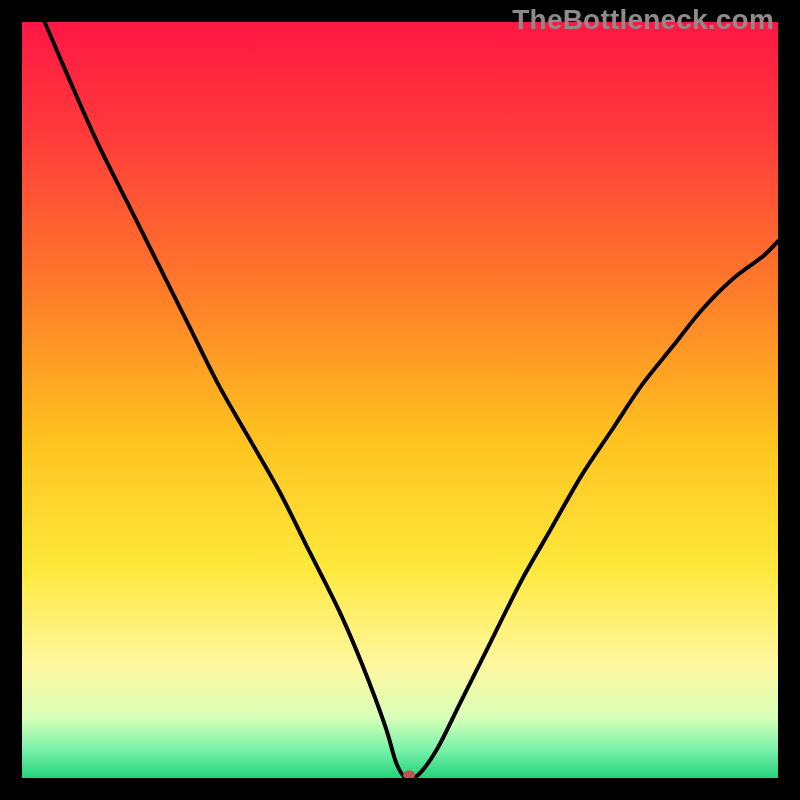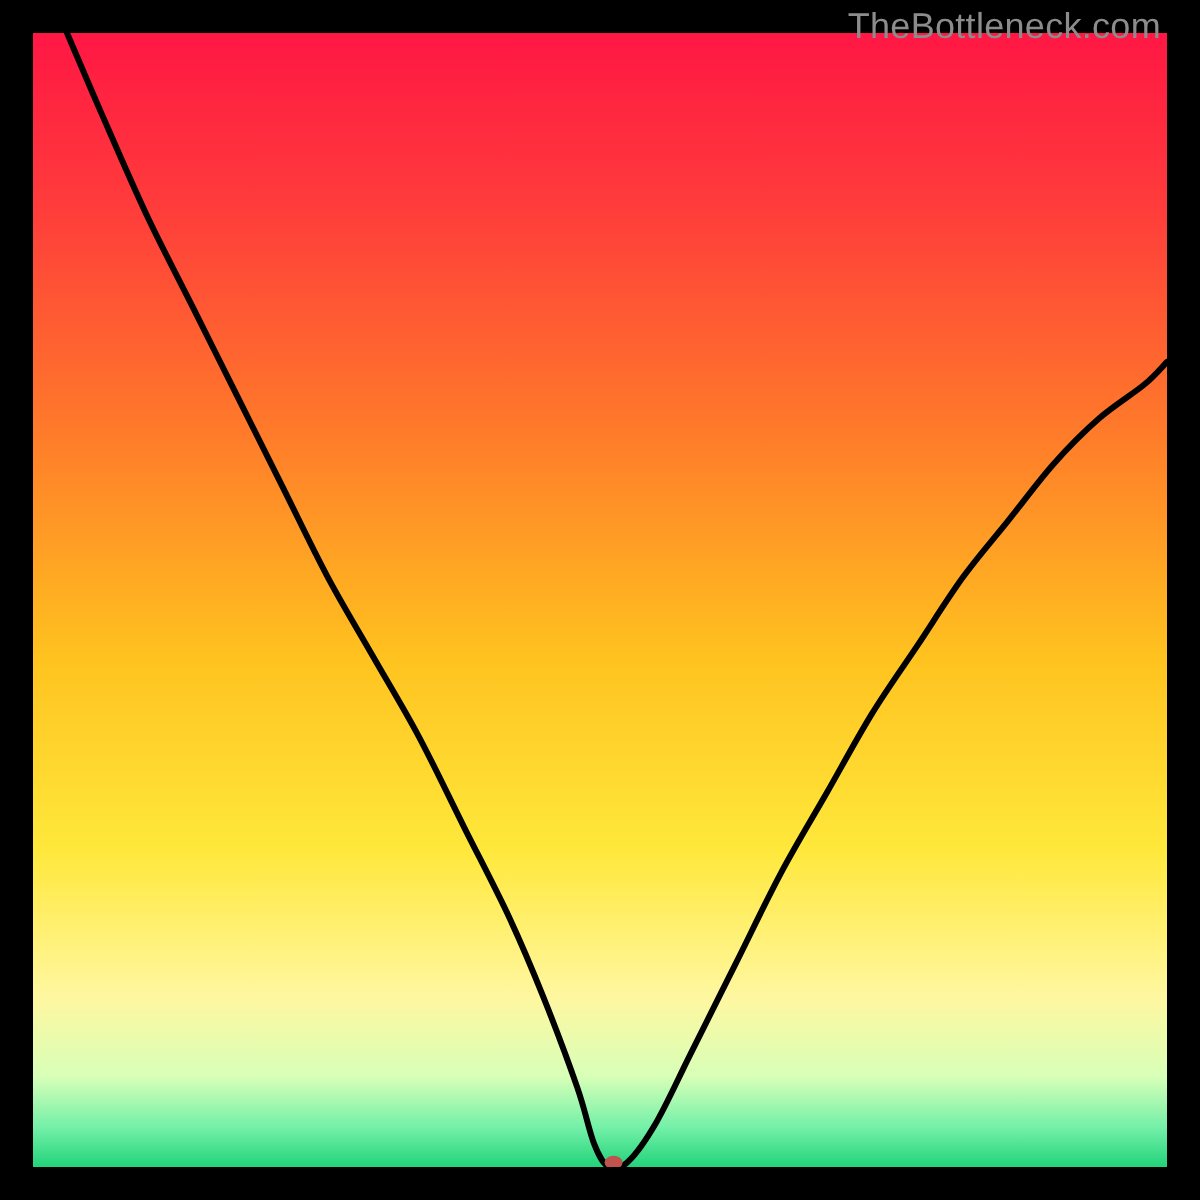--- a/index.html
+++ b/index.html
@@ -25,22 +25,22 @@
     top: 0;
     width: 756px;
     height: 756px;
     display: block;
   }
   .watermark {
     position: absolute;
     top: 4px;
     right: 26px;
     color: #8c8c8c;
-    font-size: 24px;
-    font-weight: 400;
+    font-size: 28px;
+    font-weight: 700;
     letter-spacing: 0.2px;
     user-select: none;
   }
 </style>
 </head>
 <body>
 
 <div class="frame">
   <svg class="plot" viewBox="0 0 756 756" preserveAspectRatio="none">
     <defs>

